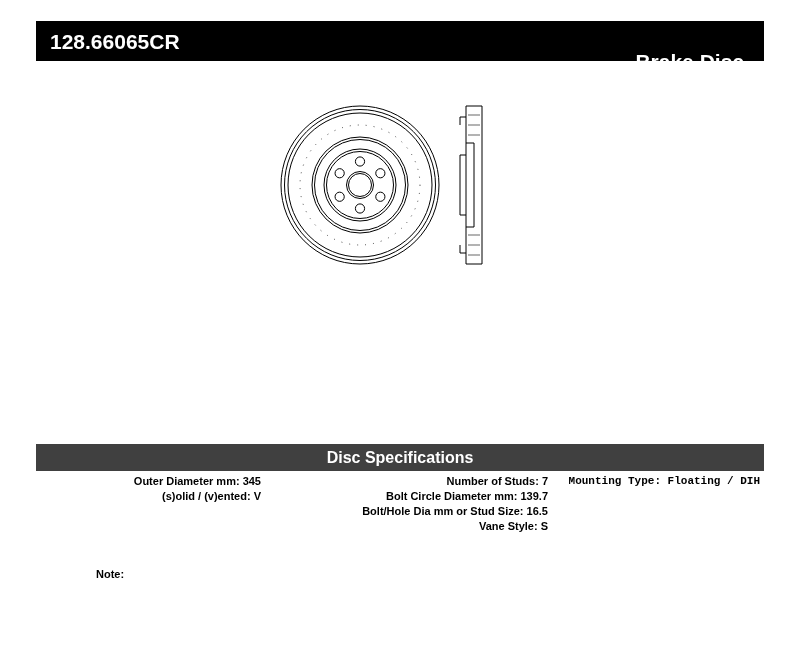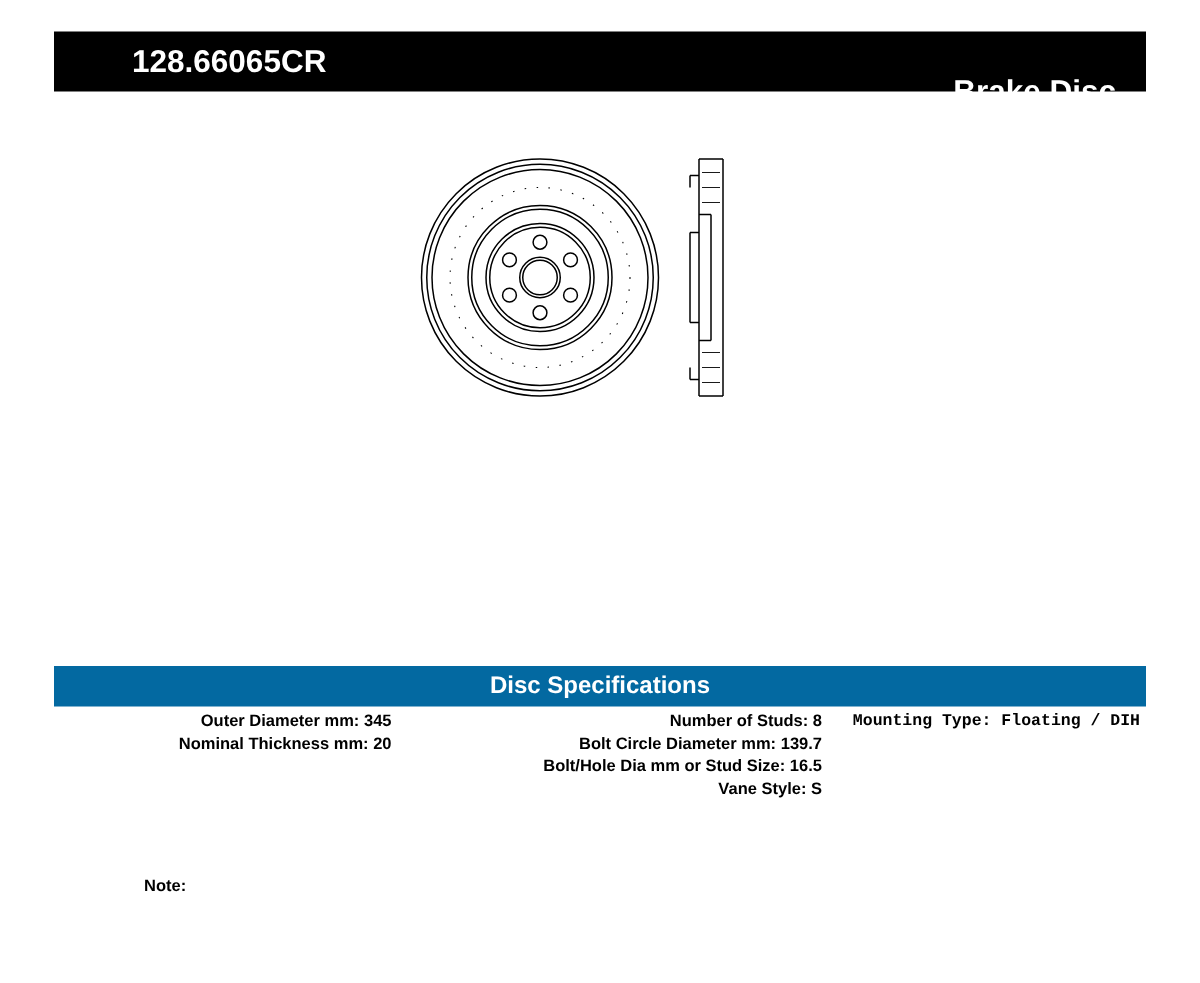--- a/index.html
+++ b/index.html
@@ -29,21 +29,20 @@
     justify-content: space-between;
     box-sizing: border-box;
     padding: 0 14px 0 14px;
   }
   .header-part {
     color: #ffffff;
     font-size: 21px;
     font-weight: bold;
     letter-spacing: 0px;
     line-height: 1;
-    margin-left: 38px;
   }
   .header-title {
     color: #ffffff;
     font-size: 21px;
     font-weight: bold;
     line-height: 1;
     padding-right: 6px;
     margin-top: 41px;
   }
 
@@ -57,21 +56,21 @@
   }
   .svg-drawing { display: block; }
 
   
   .spec-title-bar {
     position: absolute;
     left: 36px;
     top: 444px;
     width: 728px;
     height: 27px;
-    background: #0369a1;
+    background: #404040;
     display: flex;
     align-items: center;
     justify-content: center;
   }
   .spec-title {
     color: #ffffff;
     font-size: 16px;
     font-weight: bold;
     line-height: 1;
   }
@@ -104,21 +103,21 @@
     text-align: right;
     padding-right: 2px;
     font-family: Liberation Mono, monospace;
   }
   .spec-line { white-space: nowrap; }
 
   
   .note-row {
     position: absolute;
     left: 36px;
-    top: 585px;
+    top: 568px;
     width: 728px;
     font-size: 11px;
     font-weight: bold;
   }
   .note-label {
     margin-left: 60px;
   }
 
   
   .footer-space {
@@ -195,24 +194,24 @@
   </svg>
 </div>
 
 <div class="spec-title-bar">
   <div class="spec-title">Disc Specifications</div>
 </div>
 
 <div class="spec-columns">
   <div class="spec-col col-left">
     <div class="spec-line">Outer Diameter mm: 345</div>
-    <div class="spec-line">Nominal Thickness mm: 20</div>
+    <div class="spec-line">(s)olid / (v)ented: V</div>
   </div>
   <div class="spec-col col-mid">
-    <div class="spec-line">Number of Studs: 8</div>
+    <div class="spec-line">Number of Studs: 7</div>
     <div class="spec-line">Bolt Circle Diameter mm: 139.7</div>
     <div class="spec-line">Bolt/Hole Dia mm or Stud Size: 16.5</div>
     <div class="spec-line">Vane Style: S</div>
   </div>
   <div class="spec-col col-right">
     <div class="spec-line">Mounting Type: Floating / DIH</div>
   </div>
 </div>
 
 <div class="note-row">

